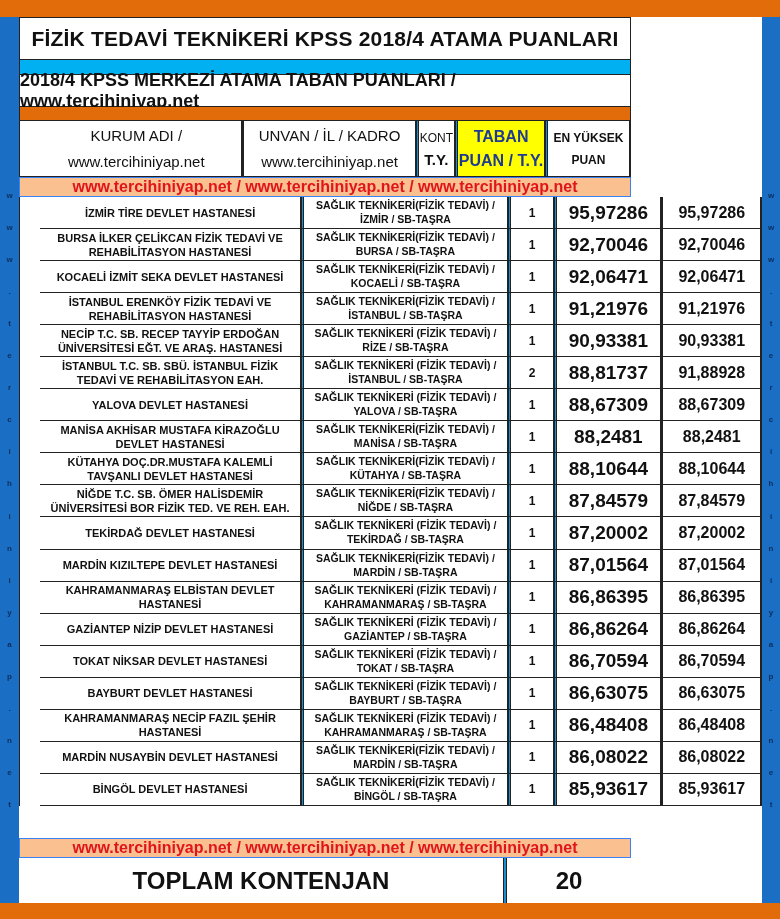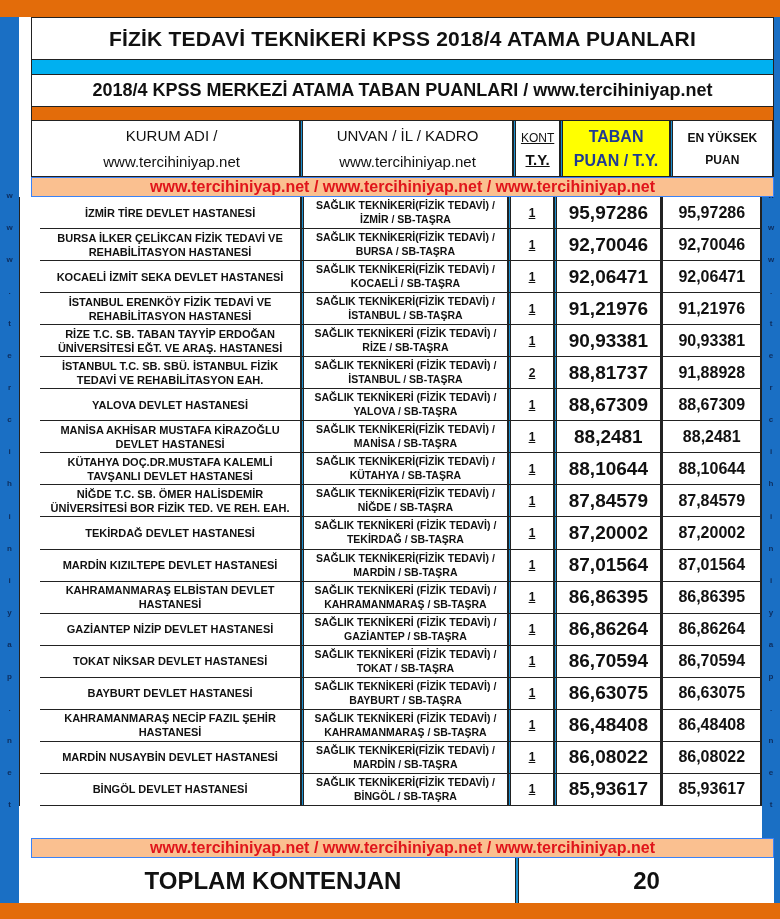--- a/index.html
+++ b/index.html
@@ -9,34 +9,34 @@
   .top-bar { position: absolute; left: 0; top: 0; width: 780px; height: 17px; background: #e36c0a; }
   .bottom-bar { position: absolute; left: 0; top: 903px; width: 780px; height: 16px; background: #e36c0a; }
 
   .side { position: absolute; top: 17px; width: 19px; height: 886px; background: #1a6fc4; }
   .side.left { left: 0; }
   .side.right { left: 762px; width: 18px; }
   .side .letter { position: absolute; width: 100%; text-align: center; font-size: 8px; font-weight: bold; color: #0d2c5c; }
 
   .sheet { position: absolute; left: 19px; top: 17px; width: 743px; height: 886px; background: #fff; }
 
-  .row-abs { position: absolute; left: 12px; width: 743px; }
+  .row-abs { position: absolute; left: 0; width: 612px; }
 
   .title-row { top: 0; height: 43px; border: 1px solid #222; display: flex; align-items: center; justify-content: center; font-weight: bold; font-size: 21px; letter-spacing: 0.2px; background: #fff; }
   .lightblue-band { top: 43px; height: 14px; background: #00b0f0; border-left: 1px solid #222; border-right: 1px solid #222; }
   .subtitle-row { top: 57px; height: 33px; border: 1px solid #222; display: flex; align-items: center; justify-content: center; font-weight: bold; font-size: 18px; background: #fff; }
   .orange-band { top: 90px; height: 13px; background: #e36c0a; border-left: 1px solid #222; border-right: 1px solid #222; }
 
   .header-row { top: 103px; height: 57px; display: flex; background: #fff; }
   .cell { position: relative; display: flex; flex-direction: column; align-items: center; justify-content: center; text-align: center; border-right: 1px solid #222; }
   .sep { width: 3px; background: #1a8fd0; border-left: 1px solid #222; border-right: 1px solid #222; }
 
   .c-name { width: 270px; padding-left: 12px; }
   .c-unvan { width: 211px; }
-  .c-kont { width: 45px; text-decoration: underline; }
+  .c-kont { width: 45px; }
   .c-taban { width: 107px; }
   .c-max { width: 101px; border-right: 1px solid #222; }
 
   .header-row .cell { font-size: 15px; line-height: 26px; }
   .header-row .c-kont { font-size: 12px; line-height: 22px; }
   .header-row .c-kont .l2 { font-size: 15px; font-weight: bold; }
   .header-row .c-taban { background: #ffff00; color: #1f3a93; font-weight: bold; font-size: 16px; line-height: 24px; }
   .header-row .c-max { font-size: 12px; font-weight: bold; line-height: 22px; }
 
   .wm-row { height: 20px; background: #fac090; border: 1px solid #3b82f6; display: flex; align-items: center; justify-content: center; color: #e0151b; font-weight: bold; font-size: 16px; }
@@ -201,21 +201,21 @@
         </div>
         <div class="sep"></div>
         <div class="cell c-kont">1</div>
         <div class="sep"></div>
         <div class="cell c-taban">91,21976</div>
         <div class="sep"></div>
         <div class="cell c-max">91,21976</div>
       </div>
       <div class="drow">
         <div class="cell c-name">
-          <span>RİZE T.C. SB. TABAN TAYYİP ERDOĞAN ÜNİVERSİTESİ EĞT. VE ARAŞ. HASTANESİ</span>
+          <span>NECİP T.C. SB. RECEP TAYYİP ERDOĞAN ÜNİVERSİTESİ EĞT. VE ARAŞ. HASTANESİ</span>
         </div>
         <div class="sep"></div>
         <div class="cell c-unvan">
           <span>SAĞLIK TEKNİKERİ (FİZİK TEDAVİ) /</span>
           <span>RİZE / SB-TAŞRA</span>
         </div>
         <div class="sep"></div>
         <div class="cell c-kont">1</div>
         <div class="sep"></div>
         <div class="cell c-taban">90,93381</div>

